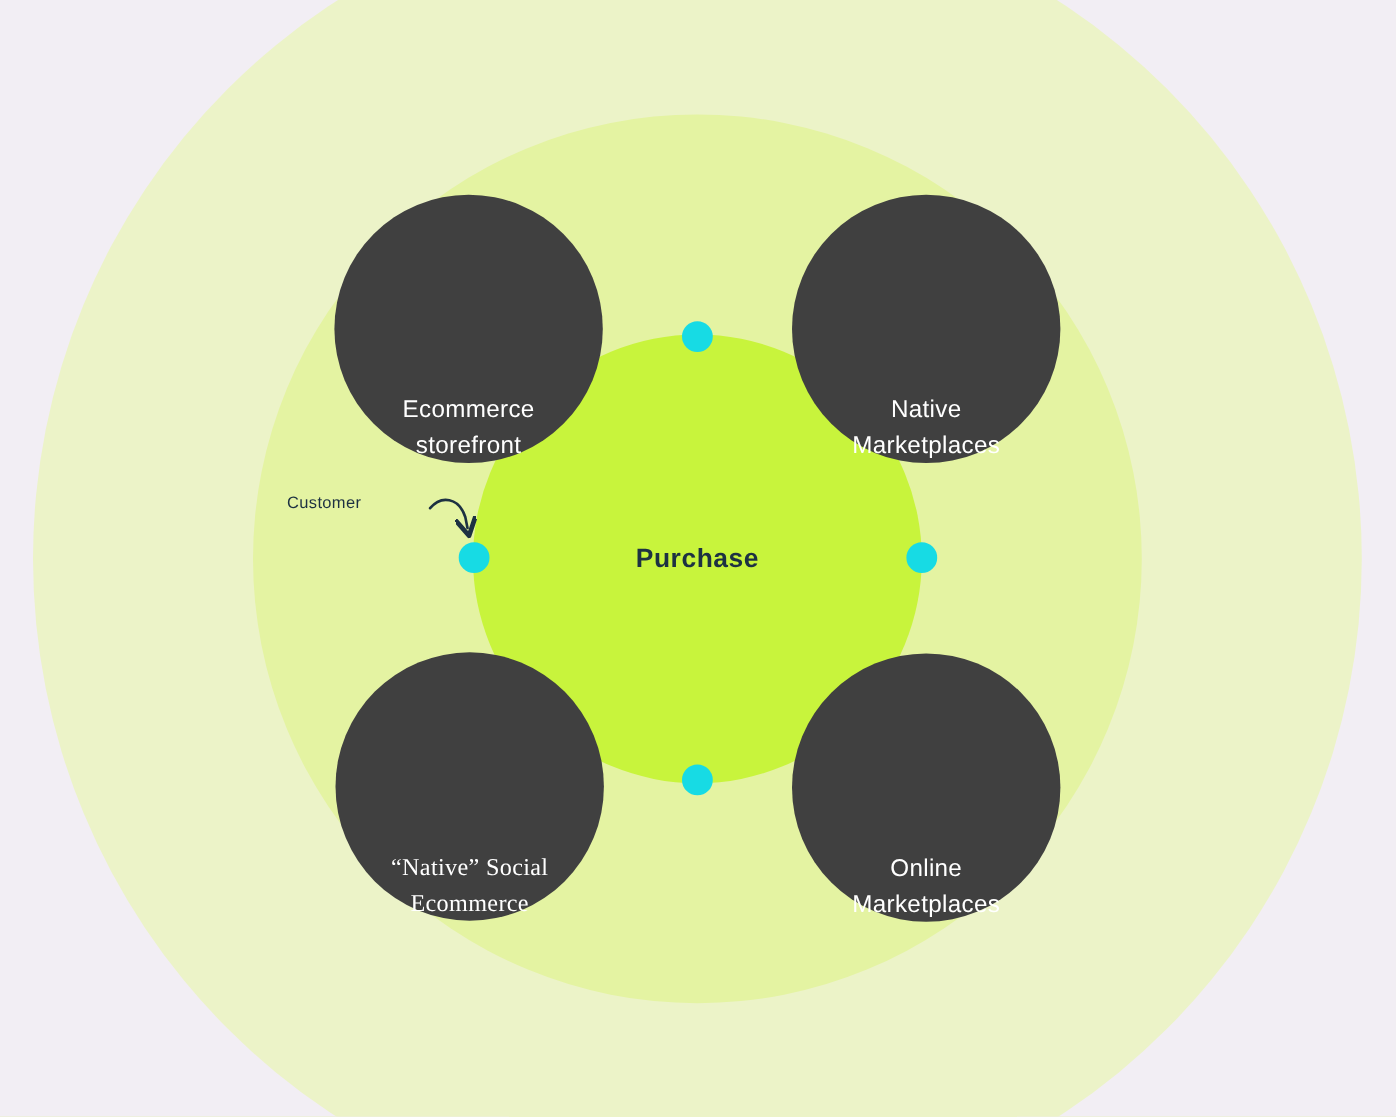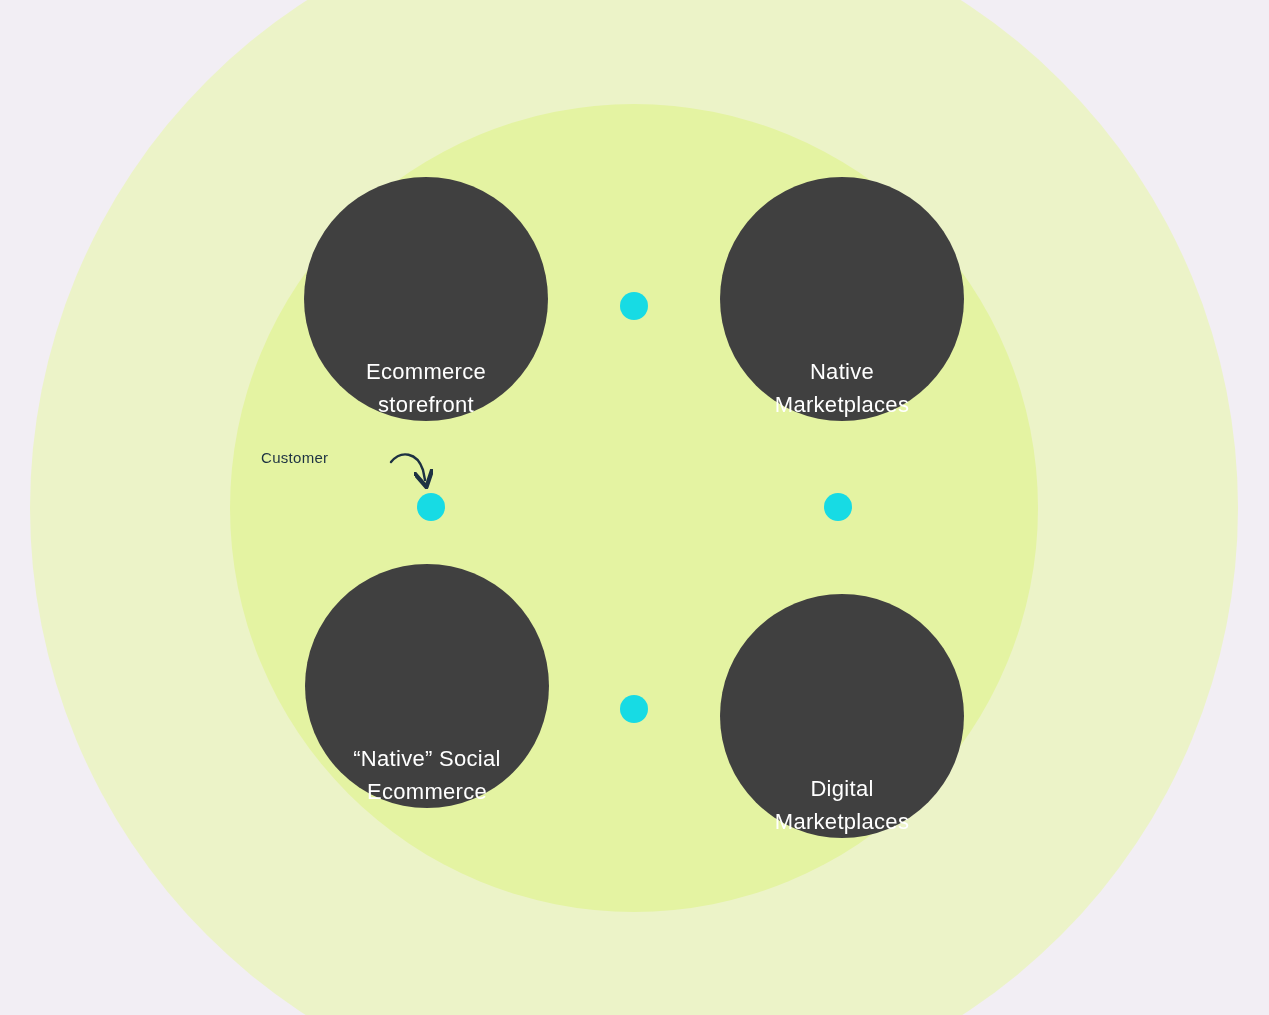--- a/index.html
+++ b/index.html
@@ -63,21 +63,21 @@
     text-align: center;
   }
   .node-label {
     color: #ffffff;
     font-size: 22px;
     line-height: 1.5;
     letter-spacing: 0.3px;
   }
   .node-tl { left: 304px; top: 177px; }
   .node-tr { left: 720px; top: 177px; }
-  .node-bl { left: 305px; top: 564px; }
+  .node-bl { left: 305px; top: 593px; font-family: Liberation Serif, serif; }
   .node-br { left: 720px; top: 594px; }
   .dot {
     position: absolute;
     width: 28px;
     height: 28px;
     border-radius: 50%;
     background: #17dbe4;
   }
   .dot-top    { left: 620px; top: 292px; }
   .dot-left   { left: 417px; top: 493px; }
@@ -101,20 +101,23 @@
   }
 </style>
 </head>
 <body>
 
 <div class="stage">
 
   <div class="circle ring-outer"></div>
   <div class="circle ring-middle"></div>
 
+  <div class="circle center-circle">
+    <span class="center-label">Purchase</span>
+  </div>
 
   <div class="node node-tl">
     <div class="node-label">
       <span>Ecommerce</span><br>
       <span>storefront</span>
     </div>
   </div>
 
   <div class="node node-tr">
     <div class="node-label">
@@ -125,21 +128,21 @@
 
   <div class="node node-bl">
     <div class="node-label">
       <span>“Native” Social</span><br>
       <span>Ecommerce</span>
     </div>
   </div>
 
   <div class="node node-br">
     <div class="node-label">
-      <span>Digital</span><br>
+      <span>Online</span><br>
       <span>Marketplaces</span>
     </div>
   </div>
 
   <div class="dot dot-top"></div>
   <div class="dot dot-left"></div>
   <div class="dot dot-right"></div>
   <div class="dot dot-bottom"></div>
 
   <span class="customer-label">Customer</span>

